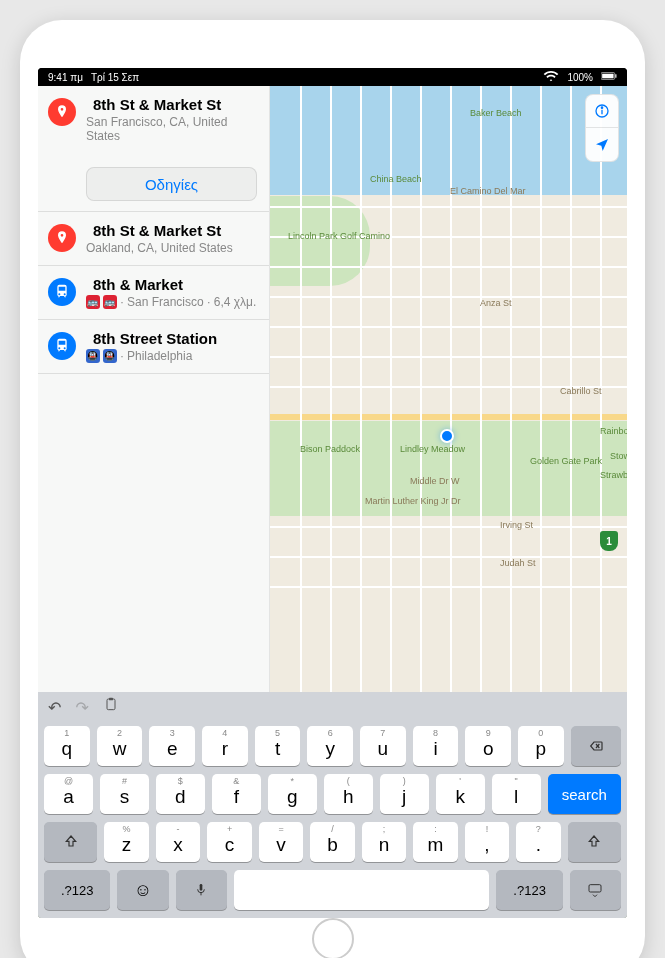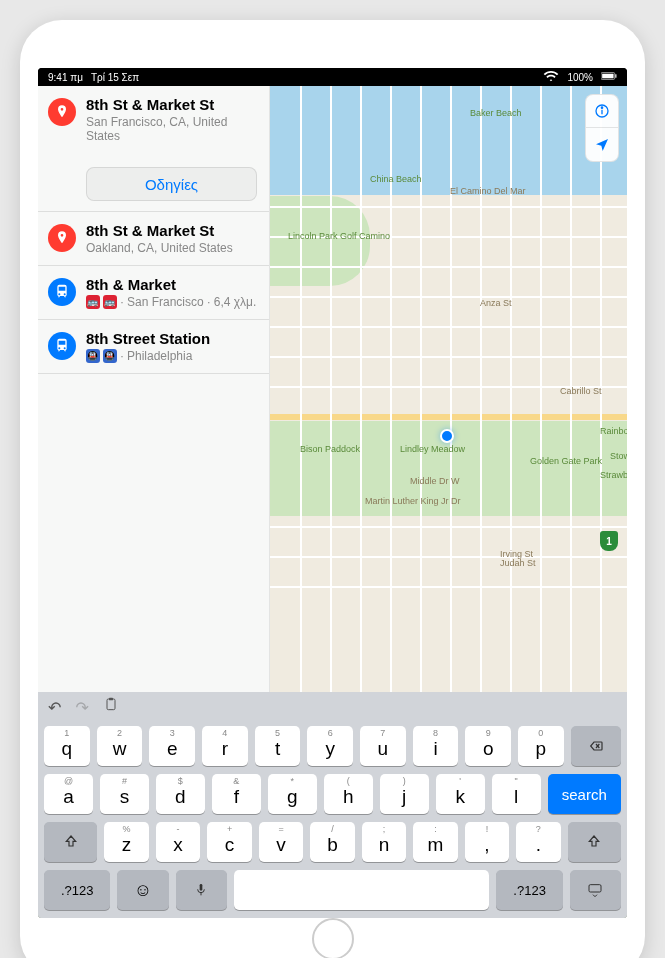--- a/index.html
+++ b/index.html
@@ -17,21 +17,21 @@
 .search-input-text { flex: 1; font-size: 15px; color: #000; border: none; background: transparent; outline: none; }
 .cursor { width: 1.5px; height: 18px; background: #007aff; }
 .clear-btn { width: 16px; height: 16px; border-radius: 50%; background: rgba(0,0,0,0.35); display: flex; align-items: center; justify-content: center; color: #fff; font-size: 9px; cursor: pointer; }
 .cancel-link { color: #007aff; font-size: 15px; cursor: pointer; }
 .results { overflow-y: auto; }
 .result { display: flex; gap: 10px; padding: 10px 12px 10px 10px; border-bottom: 0.5px solid rgba(0,0,0,0.1); }
 .result-icon { width: 28px; height: 28px; border-radius: 50%; display: flex; align-items: center; justify-content: center; flex-shrink: 0; margin-top: 2px; }
 .result-icon.pin { background: #ff3b30; }
 .result-icon.transit { background: #007aff; }
 .result-body { flex: 1; min-width: 0; }
-.result-title { font-size: 15px; font-weight: 600; color: #000; margin-bottom: 2px; }
+.result-title { font-size: 15px; font-weight: 600; color: #000; margin-bottom: 2px; margin-left: 7px; }
 .result-sub { font-size: 12px; color: #888; display: flex; align-items: center; gap: 3px; flex-wrap: wrap; }
 .transit-badge { display: inline-flex; width: 14px; height: 14px; border-radius: 3px; font-size: 9px; align-items: center; justify-content: center; color: #fff; }
 .tb-red { background: #d23; }
 .tb-blue { background: #36c; }
 .directions-btn { margin-top: 24px; background: rgba(0,0,0,0.04); border: 0.5px solid rgba(0,0,0,0.1); border-radius: 8px; height: 34px; display: flex; align-items: center; justify-content: center; color: #007aff; font-size: 15px; cursor: pointer; }
 .map { flex: 1; position: relative; background: linear-gradient(180deg, #a8d4ec 0%, #a8d4ec 18%, #f0ebe0 18%, #f0ebe0 100%); overflow: hidden; padding-left: 8px; }
 .map-controls { position: absolute; top: 8px; right: 8px; display: flex; flex-direction: column; gap: 0; }
 .map-ctrl-btn { width: 34px; height: 34px; background: rgba(255,255,255,0.95); border: 0.5px solid rgba(0,0,0,0.1); display: flex; align-items: center; justify-content: center; color: #007aff; font-size: 18px; cursor: pointer; }
 .map-ctrl-btn:first-child { border-radius: 8px 8px 0 0; }
 .map-ctrl-btn:last-child { border-radius: 0 0 8px 8px; border-top: none; }
@@ -196,21 +196,21 @@
           <div class="map-label" style="top:212px;left:210px">Anza St</div>
           <div class="map-label" style="top:300px;left:290px">Cabrillo St</div>
           <div class="map-label green" style="top:358px;left:30px">Bison Paddock</div>
           <div class="map-label green" style="top:358px;left:130px">Lindley Meadow</div>
           <div class="map-label green" style="top:370px;left:260px">Golden Gate Park</div>
           <div class="map-label green" style="top:340px;left:330px">Rainbow Falls</div>
           <div class="map-label green" style="top:365px;left:340px">Stow Lake</div>
           <div class="map-label green" style="top:384px;left:330px">Strawberry Hill</div>
           <div class="map-label" style="top:390px;left:140px">Middle Dr W</div>
           <div class="map-label" style="top:410px;left:95px">Martin Luther King Jr Dr</div>
-          <div class="map-label" style="top:463px;left:230px">Irving St</div>
+          <div class="map-label" style="top:434px;left:230px">Irving St</div>
           <div class="map-label" style="top:472px;left:230px">Judah St</div>
           <div class="user-loc" style="top:343px;left:170px"></div>
           <div class="route-shield" style="top:445px;left:330px">1</div>
 
           <div class="map-controls">
             <div class="map-ctrl-btn">
               <svg viewBox="0 0 24 24" fill="none" stroke="#007aff" stroke-width="2">
                   <circle cx="12" cy="12" r="9"></circle>
                   <line x1="12" y1="10" x2="12" y2="17"></line>
                   <circle cx="12" cy="7" r="1" fill="#007aff"></circle>

